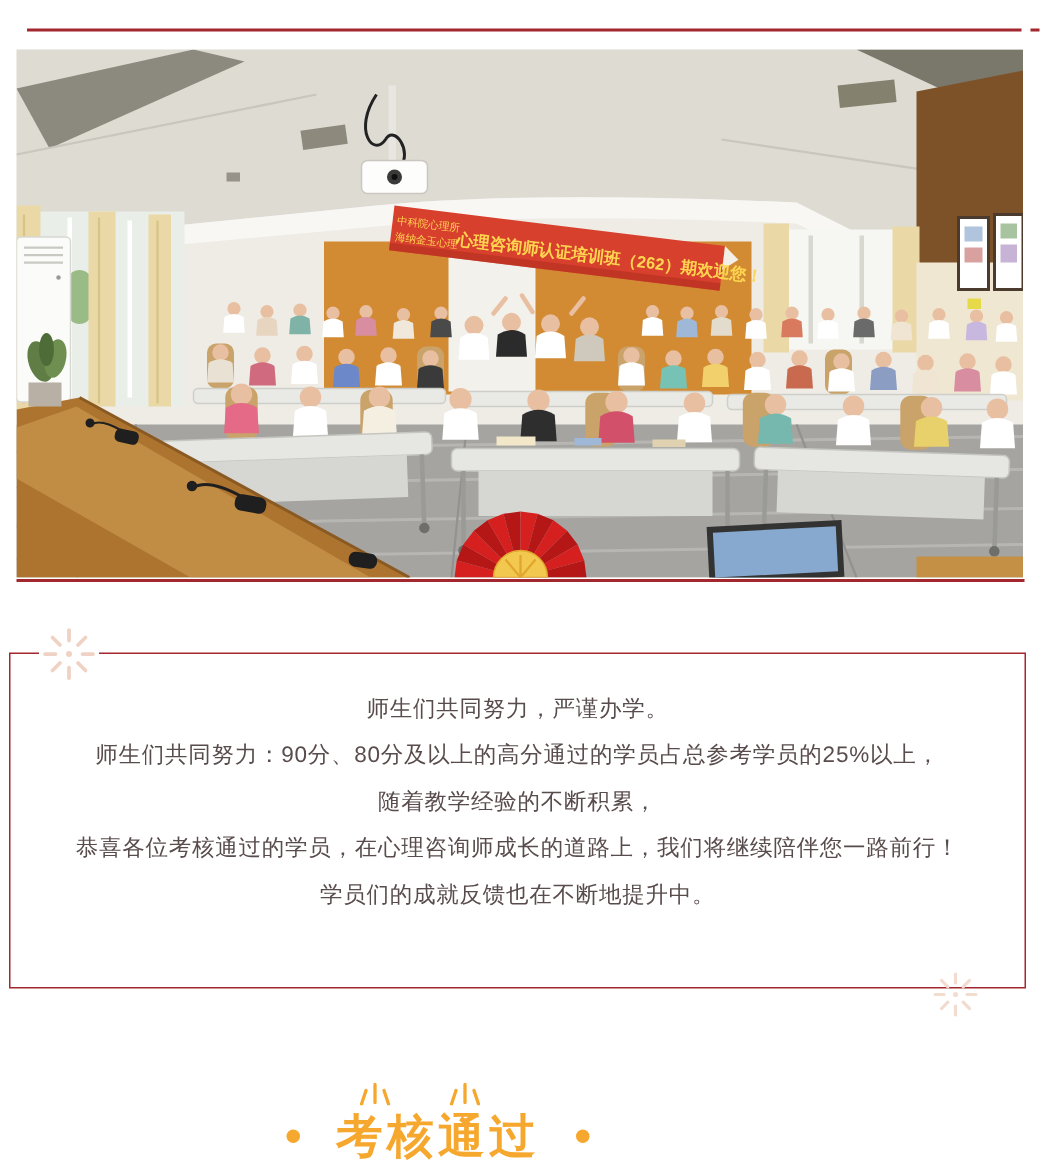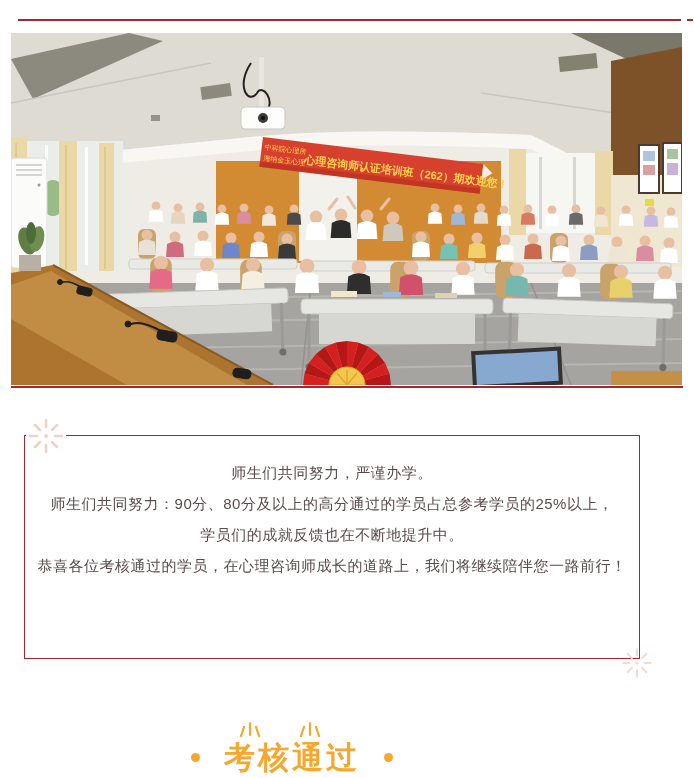--- a/index.html
+++ b/index.html
@@ -4,21 +4,21 @@
 <style>
   html,body{margin:0;padding:0;background:#ffffff;}
   .page{position:relative;width:694px;height:778px;background:#ffffff;
         font-family:"Liberation Sans",sans-serif;overflow:hidden;}
   .rule{position:absolute;height:2px;background:#a3272e;}
   .rule-top{left:18px;top:19px;width:663px;}
   .rule-top-dot{left:687px;top:19px;width:6px;}
   .rule-photo{left:11px;top:386px;width:672px;}
   .photo{position:absolute;left:11px;top:33px;width:671px;height:352px;background:#efece6;}
   .photo svg{display:block;}
-  .msg-box{position:absolute;left:24px;top:435px;width:616px;height:224px;box-sizing:border-box;
+  .msg-box{position:absolute;left:6px;top:435px;width:678px;height:224px;box-sizing:border-box;
            border:1px solid #a3272e;background:#ffffff;padding-top:21px;text-align:center;}
   .msg-box p{margin:0;line-height:31px;font-size:15px;color:#594c4c;letter-spacing:0.5px;}
   .sparkle{position:absolute;width:40px;height:40px;background:#ffffff;}
   .sparkle-tl{left:26px;top:416px;}
   .sparkle-br{left:620px;top:646px;background:transparent;}
   .footer-title{position:absolute;left:0;top:726px;width:584px;height:52px;
                 display:flex;align-items:center;justify-content:center;gap:24px;}
   .dot{width:9px;height:9px;border-radius:50%;background:#f6a72e;margin-top:10px;}
   .title-text{position:relative;font-size:31px;font-weight:700;color:#f6a72e;
               letter-spacing:3px;padding-top:12px;}
@@ -263,22 +263,23 @@
         <path d="M336,352 L326,340 M336,352 L336,337 M336,352 L346,340" stroke="#e0a62e" stroke-width="1.5"></path>
       </g>
     </svg>
   </div>
 
   <div class="rule rule-photo"></div>
 
   <div class="msg-box">
     <p>师生们共同努力，严谨办学。</p>
     <p>师生们共同努力：90分、80分及以上的高分通过的学员占总参考学员的25%以上，</p>
+    <p>随着教学经验的不断积累，</p>
+    <p>恭喜各位考核通过的学员，在心理咨询师成长的道路上，我们将继续陪伴您一路前行！</p>
     <p>学员们的成就反馈也在不断地提升中。</p>
-    <p>恭喜各位考核通过的学员，在心理咨询师成长的道路上，我们将继续陪伴您一路前行！</p>
   </div>
 
   <div class="sparkle sparkle-tl">
     <svg width="40" height="40" viewBox="0 0 40 40">
       <g stroke="#f0d2c4" stroke-width="2.5" stroke-linecap="round">
         <path d="M20,4 V11 M20,29 V36 M4,20 H11 M29,20 H36 M9,9 L14,14 M26,26 L31,31 M31,9 L26,14 M14,26 L9,31"></path>
       </g>
       <circle cx="20" cy="20" r="2" fill="#f0d2c4"></circle>
     </svg>
   </div>

